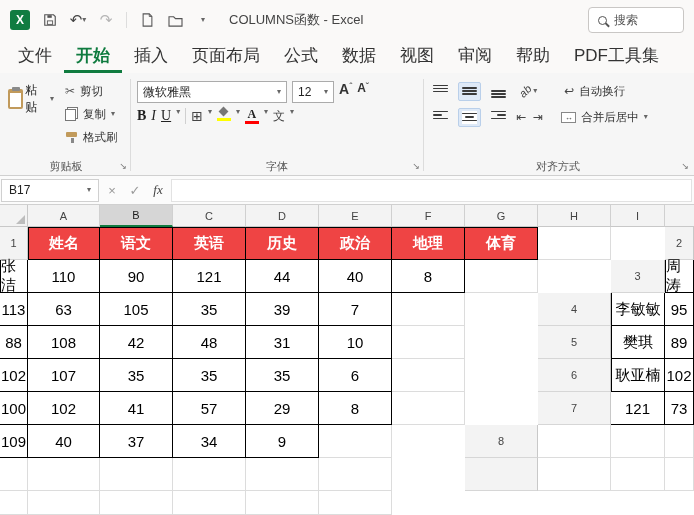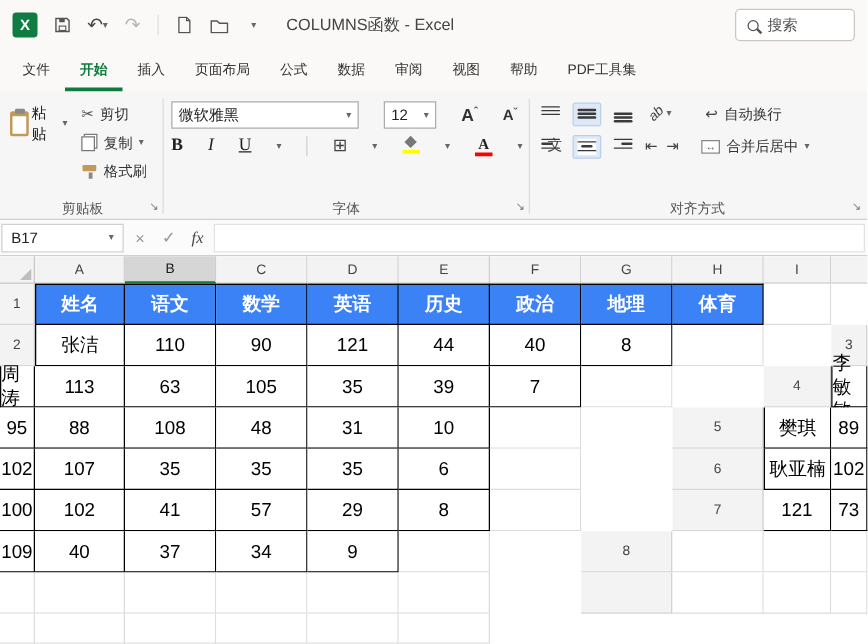--- a/index.html
+++ b/index.html
@@ -15,21 +15,21 @@
   .dd{font-size:8px;color:#666;line-height:1}
   .qsep{width:1px;height:16px;background:#ddd;margin:0 4px}
   .apptitle{font-size:13px;color:#444;margin-left:10px;white-space:nowrap}
   .search{margin-left:auto;width:96px;height:26px;border:1px solid #C9C7C5;border-radius:4px;
     background:#fff;display:flex;align-items:center;gap:7px;padding:0 9px;color:#555}
   .mag{position:relative;width:9px;height:9px;border:1.5px solid #555;border-radius:50%;flex:0 0 auto}
   .mag::after{content:"";position:absolute;width:5px;height:1.5px;background:#555;
     transform:rotate(45deg);right:-4px;bottom:-2px}
   
   .tabsrow{height:33px;background:#FAF9F8;display:flex;align-items:stretch;padding:0 6px}
-  .tab{display:flex;align-items:center;padding:0 12px;font-size:11px;color:#333;border-bottom:3px solid transparent}
+  .tab{display:flex;align-items:center;padding:0 12px;font-size:17px;color:#333;border-bottom:3px solid transparent}
   .tab.active{color:#0F7B3F;font-weight:700;border-bottom-color:#0F7B3F}
   
   .ribbon{height:103px;background:#F6F6F6;border-bottom:1px solid #D0D0D0;display:flex;padding:2px 2px 0}
   .group{display:flex;flex-direction:column}
   .gbody{flex:1;display:flex;padding:4px 6px;gap:8px;align-items:flex-start}
   .gfoot{height:18px;position:relative;display:flex;align-items:center;justify-content:center;
     color:#555;font-size:11px}
   .launcher{position:absolute;right:3px;bottom:4px;font-size:9px;color:#777}
   .gsep{width:1px;background:#DCDCDC;margin:4px 0}
   
@@ -41,21 +41,21 @@
   .sbtn{display:flex;align-items:center;gap:5px;font-size:11.5px;color:#333;height:20px;padding:0 3px;border-radius:3px;white-space:nowrap}
   .cuticon{font-size:12px;color:#555}
   .cpy{position:relative;width:13px;height:14px}
   .cpy::before{content:"";position:absolute;right:0;top:0;width:9px;height:10px;border:1px solid #777;background:#fff}
   .cpy::after{content:"";position:absolute;left:0;bottom:0;width:9px;height:10px;border:1px solid #777;background:#fff}
   .brsh{position:relative;width:13px;height:13px}
   .brsh::before{content:"";position:absolute;left:1px;top:1px;width:11px;height:5px;background:#C19A5B;border-radius:1px}
   .brsh::after{content:"";position:absolute;left:6px;top:7px;width:3px;height:5px;background:#888}
   
   .fcol{display:flex;flex-direction:column;gap:5px;padding-top:2px}
-  .frow{display:flex;align-items:center;gap:20px}
+  .frow{display:flex;align-items:flex-start;gap:5px}
   .combo{display:flex;align-items:center;justify-content:space-between;height:22px;
     border:1px solid #ABABAB;background:#fff;font-size:12px;padding:0 5px;color:#222}
   .combo.name{width:150px}
   .combo.size{width:42px}
   .fa{font-size:14px;font-weight:600;color:#333;display:flex;align-items:flex-start}
   .fa .car{font-size:9px;color:#555}
   .fbold{font-family:"Liberation Serif",serif;font-weight:700;font-size:14px}
   .fital{font-family:"Liberation Serif",serif;font-style:italic;font-size:14px}
   .fund{font-family:"Liberation Serif",serif;font-size:14px;text-decoration:underline}
   .vdiv{width:1px;height:16px;background:#D0D0D0}
@@ -93,21 +93,21 @@
   .corner{background:#F3F3F3;border-right:1px solid #C8C8C8;border-bottom:1px solid #C8C8C8;position:relative}
   .corner::after{content:"";position:absolute;right:2px;bottom:2px;
     border-left:9px solid transparent;border-bottom:9px solid #BDBDBD}
   .ch{background:#F3F3F3;border-right:1px solid #D0D0D0;border-bottom:1px solid #C8C8C8;
     font-size:11px;color:#444;display:flex;align-items:center;justify-content:center}
   .ch.sel{background:#D6D6D6;border-bottom:2px solid #107C41;color:#1a1a1a}
   .chf{background:#F3F3F3;border-bottom:1px solid #C8C8C8}
   .rh{background:#F3F3F3;border-right:1px solid #C8C8C8;border-bottom:1px solid #D6D6D6;
     font-size:11px;color:#444;display:flex;align-items:center;justify-content:center}
   .c{display:flex;align-items:center;justify-content:center;font-size:15px;color:#000;background:#fff}
-  .thc{background:#3b82f6;color:#fff;font-weight:700;border-top:1px solid #000;
+  .thc{background:#ef4444;color:#fff;font-weight:700;border-top:1px solid #000;
     border-right:1px solid #000;border-bottom:1px solid #000}
   .tdc{border-right:1px solid #000;border-bottom:1px solid #000}
   .first{border-left:1px solid #000}
   .empty{border-right:1px solid #DCDCDC;border-bottom:1px solid #DCDCDC}
   .cf{background:#fff}
 </style>
 </head>
 <body>
 
 <div class="titlebar">
@@ -148,22 +148,22 @@
   </span>
 </div>
 
 <div class="tabsrow">
   <span class="tab">文件</span>
   <span class="tab active">开始</span>
   <span class="tab">插入</span>
   <span class="tab">页面布局</span>
   <span class="tab">公式</span>
   <span class="tab">数据</span>
+  <span class="tab">视图</span>
   <span class="tab">审阅</span>
-  <span class="tab">视图</span>
   <span class="tab">帮助</span>
   <span class="tab">PDF工具集</span>
 </div>
 
 <div class="ribbon">
 
   <div class="group" style="width:128px">
     <div class="gbody">
       <div class="paste">
         <span class="clip"></span>
@@ -340,21 +340,20 @@
     <div class="ch">D</div>
     <div class="ch">E</div>
     <div class="ch">F</div>
     <div class="ch">G</div>
     <div class="ch">H</div>
     <div class="ch">I</div>
     <div class="chf"></div>
     <div class="rh">1</div>
     <div class="c thc first">姓名</div>
     <div class="c thc">语文</div>
-    <div class="c thc">数学</div>
     <div class="c thc">英语</div>
     <div class="c thc">历史</div>
     <div class="c thc">政治</div>
     <div class="c thc">地理</div>
     <div class="c thc">体育</div>
     <div class="c empty"></div>
     <div class="cf"></div>
     <div class="rh">2</div>
     <div class="c tdc first">张洁</div>
     <div class="c tdc">110</div>
@@ -373,20 +372,21 @@
     <div class="c tdc">35</div>
     <div class="c tdc">39</div>
     <div class="c tdc">7</div>
     <div class="c empty"></div>
     <div class="cf"></div>
     <div class="rh">4</div>
     <div class="c tdc first">李敏敏</div>
     <div class="c tdc">95</div>
     <div class="c tdc">88</div>
     <div class="c tdc">108</div>
+    <div class="c tdc">42</div>
     <div class="c tdc">48</div>
     <div class="c tdc">31</div>
     <div class="c tdc">10</div>
     <div class="c empty"></div>
     <div class="cf"></div>
     <div class="rh">5</div>
     <div class="c tdc first">樊琪</div>
     <div class="c tdc">89</div>
     <div class="c tdc">102</div>
     <div class="c tdc">107</div>

